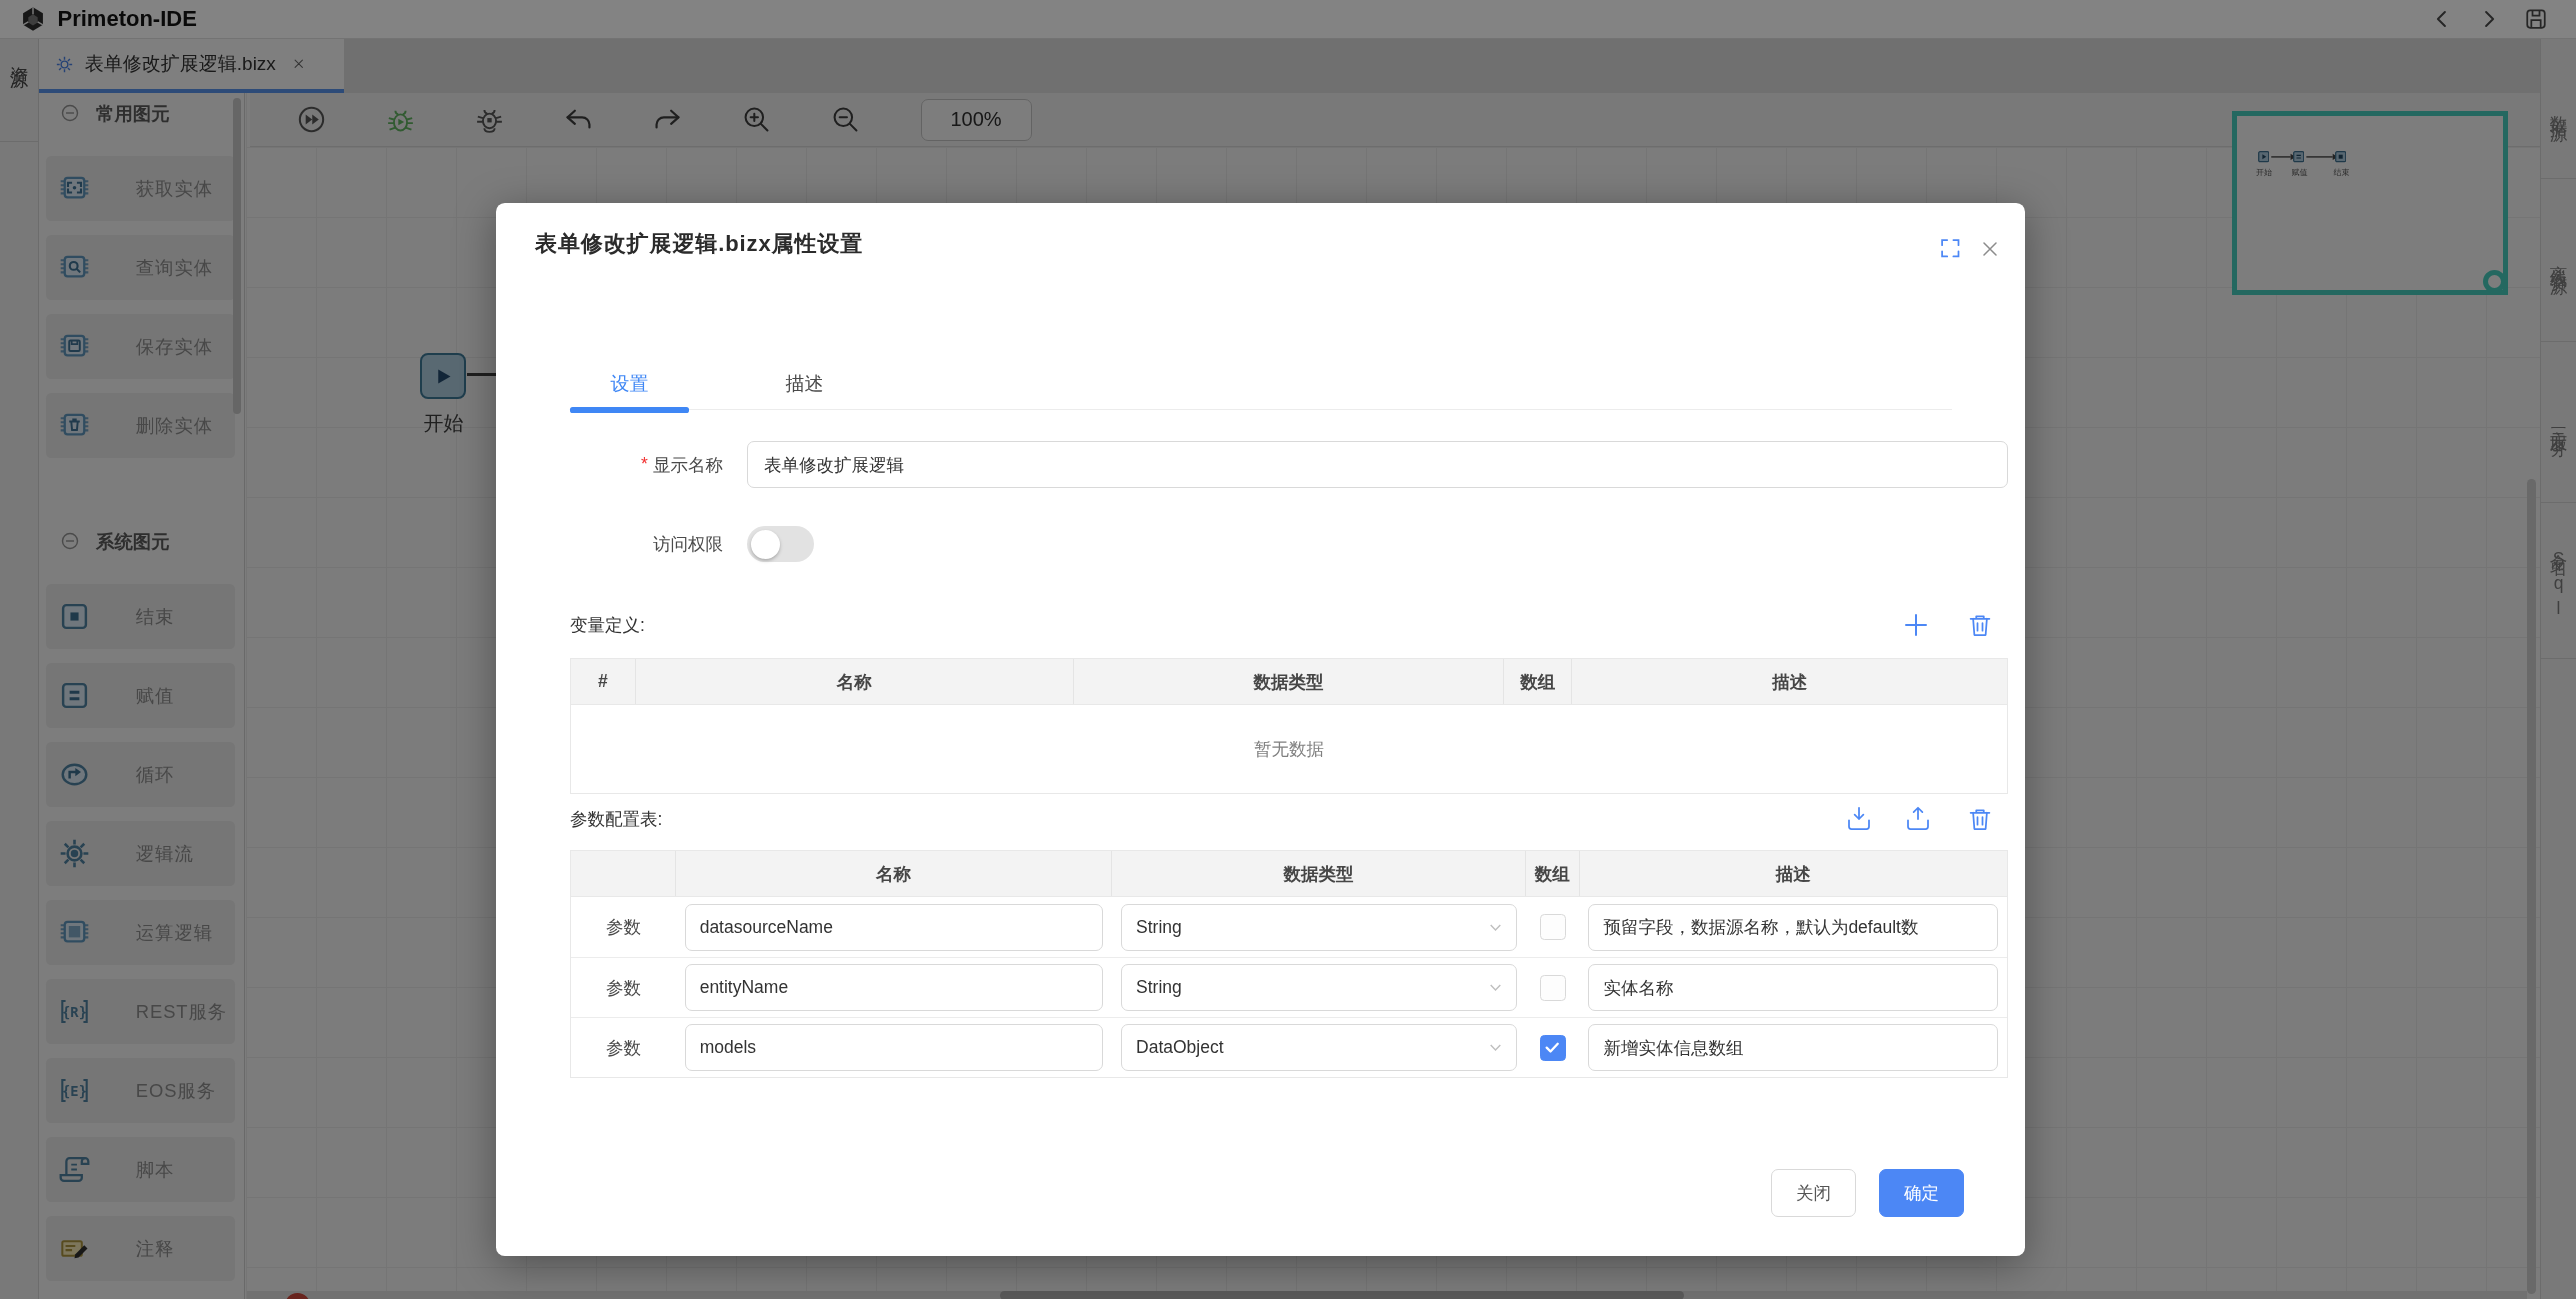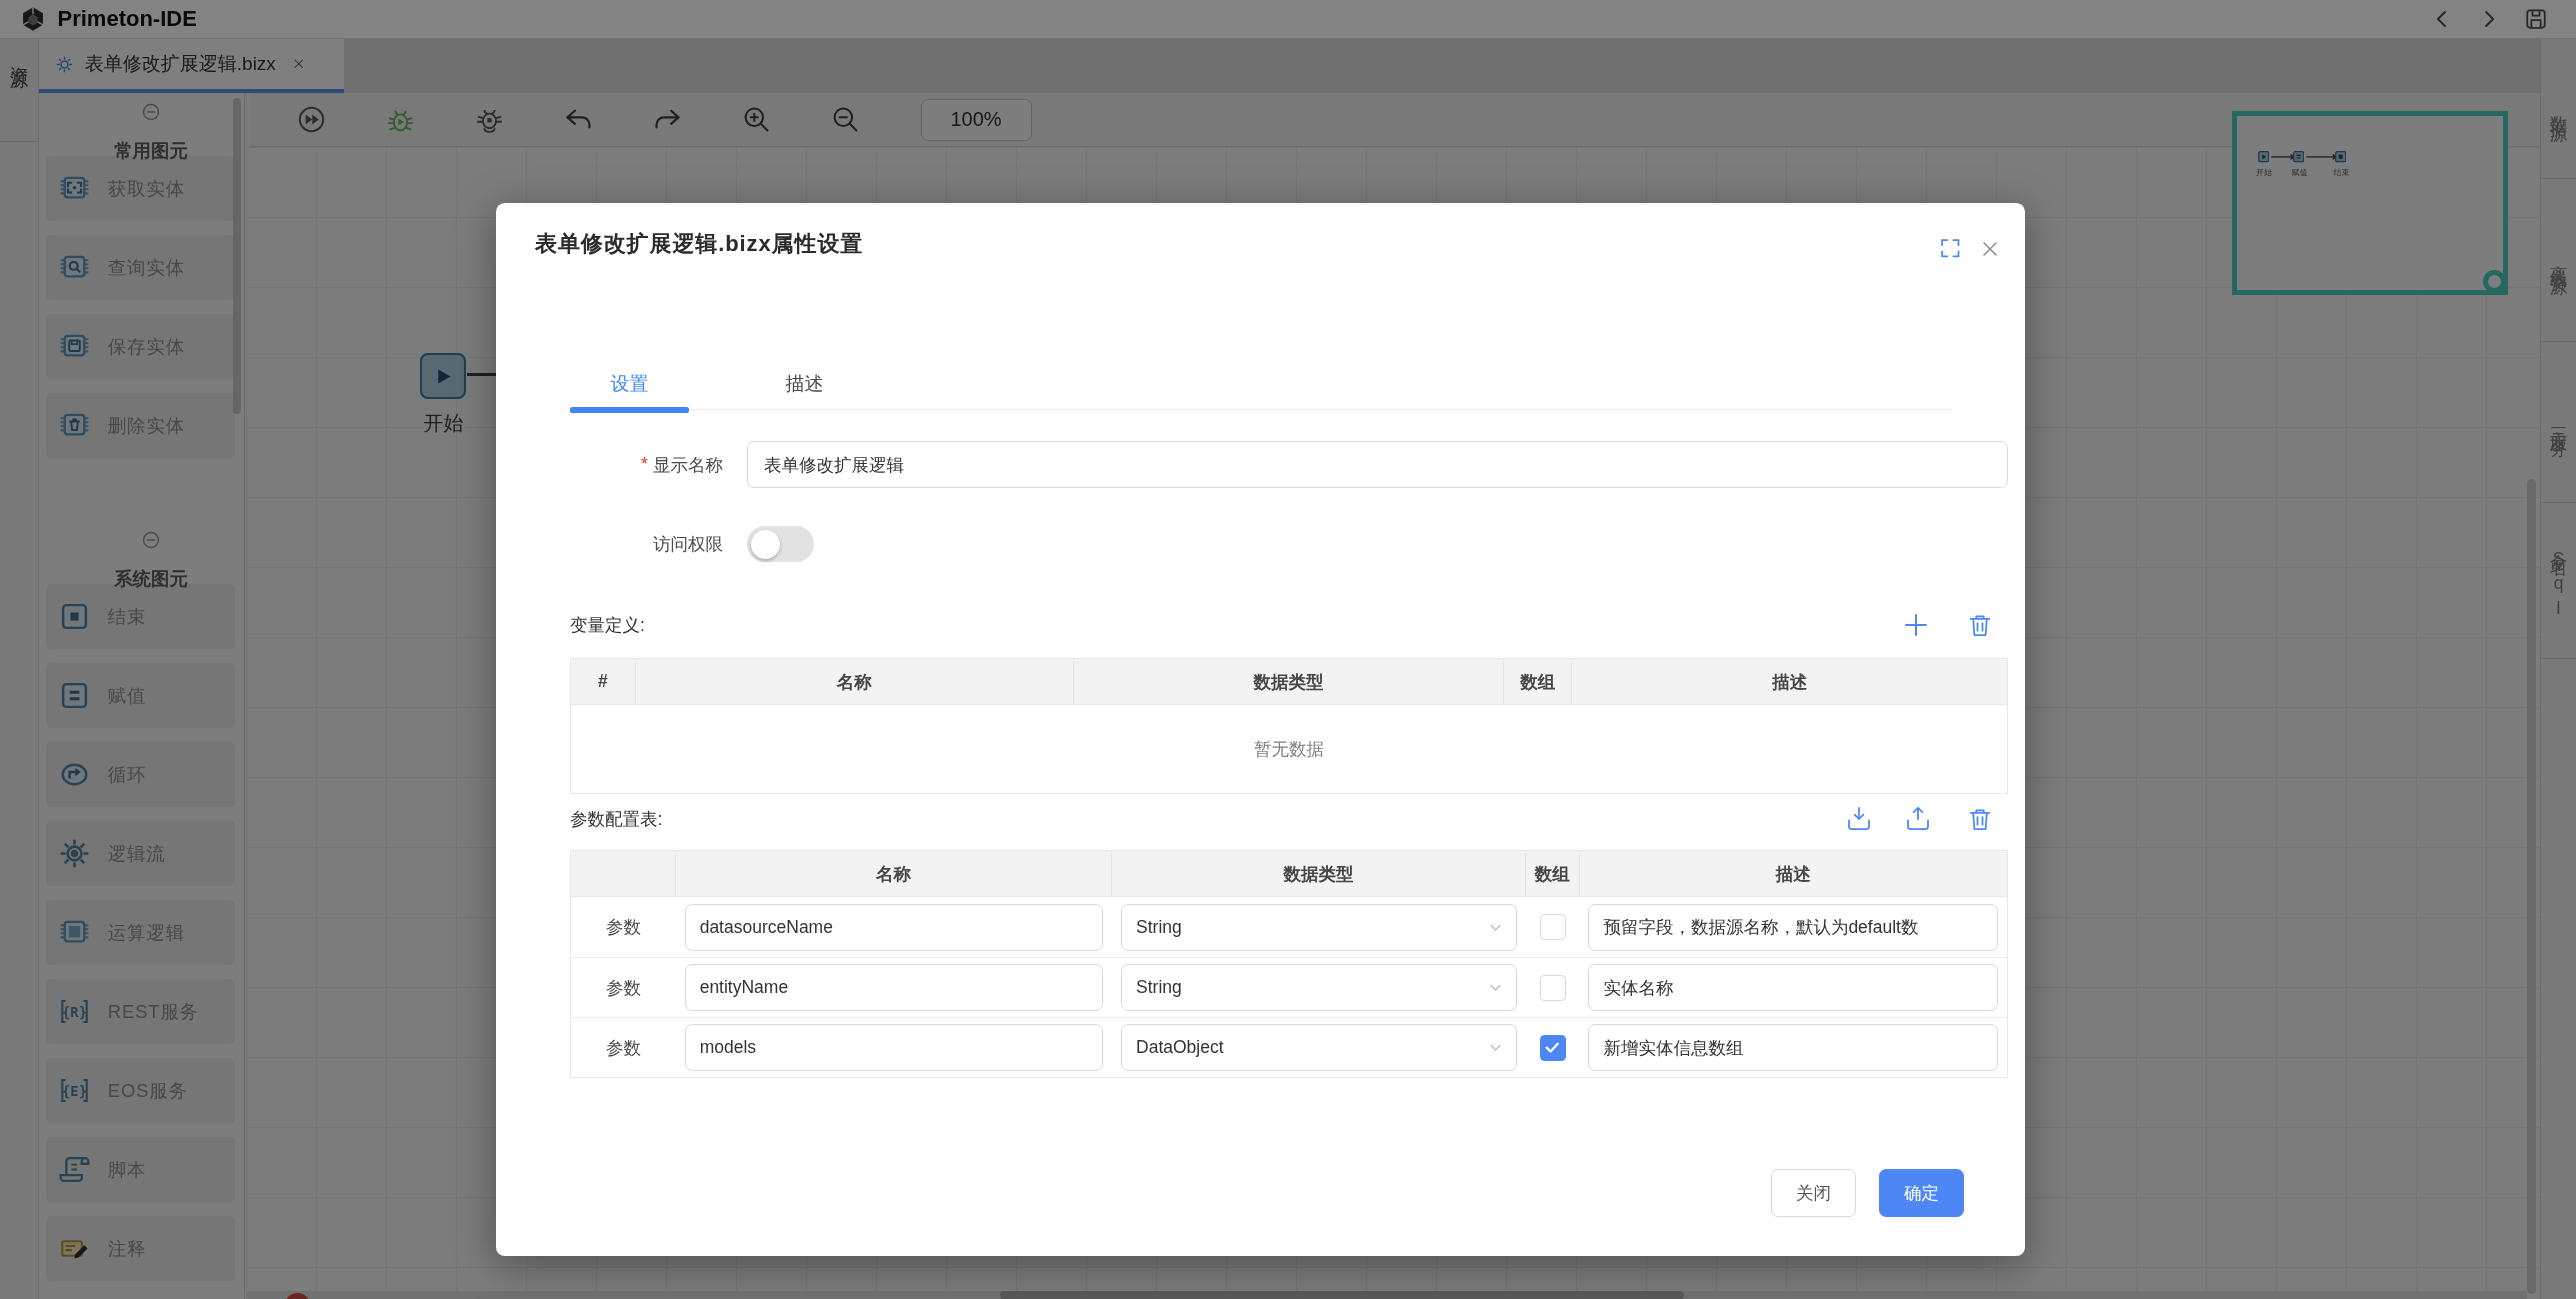--- a/index.html
+++ b/index.html
@@ -22,26 +22,26 @@
 
   
   .tabbar { position:absolute; left:39px; top:39px; width:2501px; height:54px; background:#d6d6d6; z-index:1; }
   .editor-tab { position:absolute; left:0; top:0; width:305px; height:54px; background:#f4f4f4; border-bottom:4.4px solid #5690e6; display:flex; align-items:center; }
   .editor-tab .gear { width:23px; height:23px; margin-left:14px; }
   .editor-tab .tab-label { font-size:19px; color:#333; margin-left:8.8px; }
   .editor-tab .tab-close { width:17.5px; height:17.5px; margin-left:14px; }
 
   
   .palette { position:absolute; left:39px; top:93px; width:206px; height:1206px; background:#efefef; border-right:0.9px solid #c9c9c9; padding-top:7px; overflow:hidden; z-index:1; }
-  .psec-head { height:26px; display:flex; align-items:center; padding-left:19px; gap:14px; margin-bottom:30px;flex-direction:column; }
+  .psec-head { height:26px; display:flex; align-items:center; padding-left:19px; gap:14px; margin-bottom:30px; }
   .psec-head + .pitem { }
   .psec-gap { height:56px; }
   .psec-title { font-size:18.4px; font-weight:bold; color:#595959; }
   .circ { width:24px; height:24px; }
-  .pitem { width:189px; height:65px; margin:0 0 14px 7px; background:#e2e2e2; border-radius:5.3px; display:flex; align-items:center; }
+  .pitem { width:189px; height:65px; margin:0 0 14px 7px; background:#e2e2e2; border-radius:5.3px; display:flex; align-items:center;gap:28px; }
   .picon { width:39px; height:39px; margin-left:8.8px; }
   .plabel { font-size:18.4px; color:#8a8a8a; margin-left:14px; letter-spacing:0.9px; }
   .pal-scroll { position:absolute; right:2.6px; top:5.3px; width:8px; height:316px; border-radius:4.4px; background:#c4c4c4; }
 
   
   .canvas { position:absolute; left:246px; top:93px; width:2295px; height:1206px; background:#eeeeee;
     background-image:linear-gradient(#e0e0e0 0.9px, transparent 0.9px), linear-gradient(90deg,#e0e0e0 0.9px, transparent 0.9px);
     background-size:70px 70px; background-position:0 54px; z-index:1; }
   .toolbar { position:absolute; left:4px; top:0; width:100%; height:54px; background:#e9e9e9; border-bottom:0.9px solid #d2d2d2; display:flex; align-items:center; padding-left:44px; }
   .tbtn { width:35px; height:35px; margin-right:54px; }

